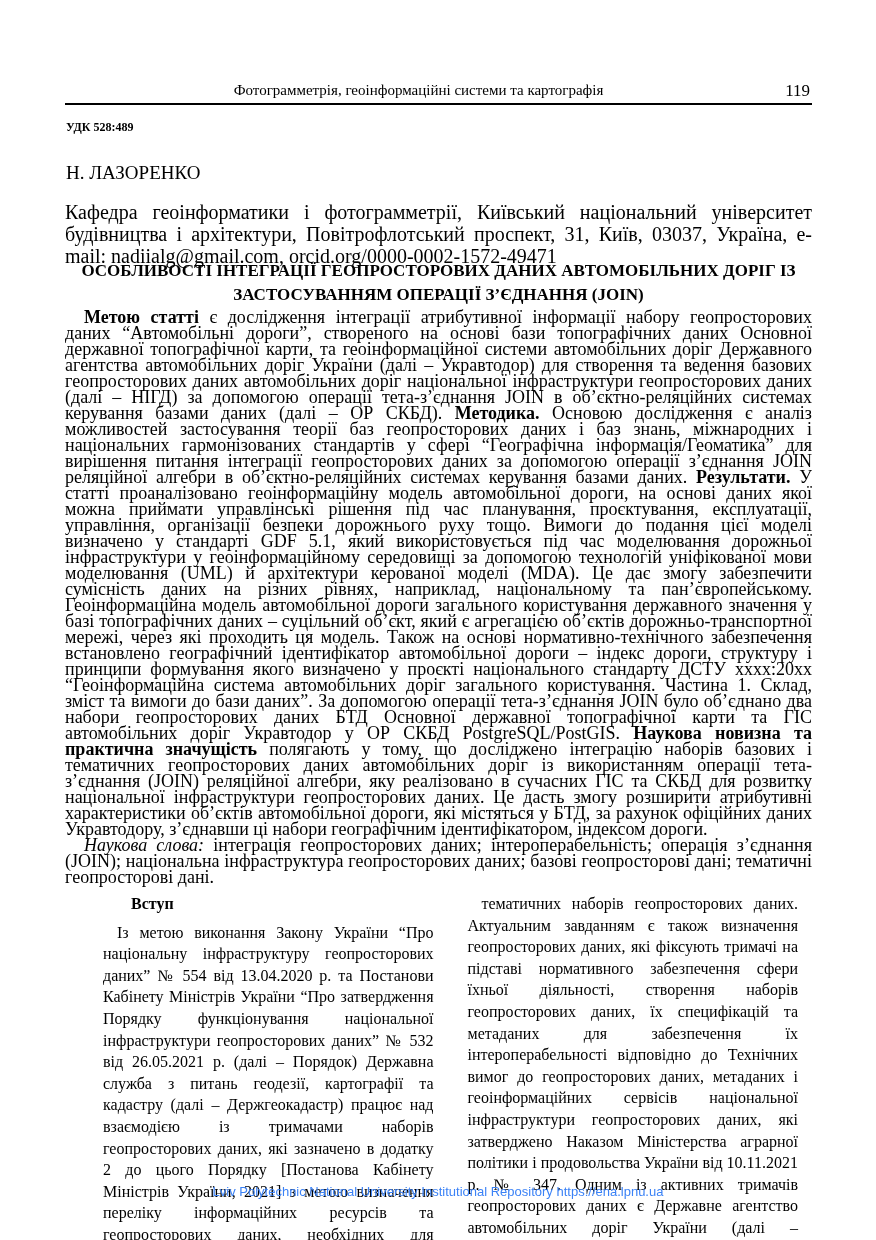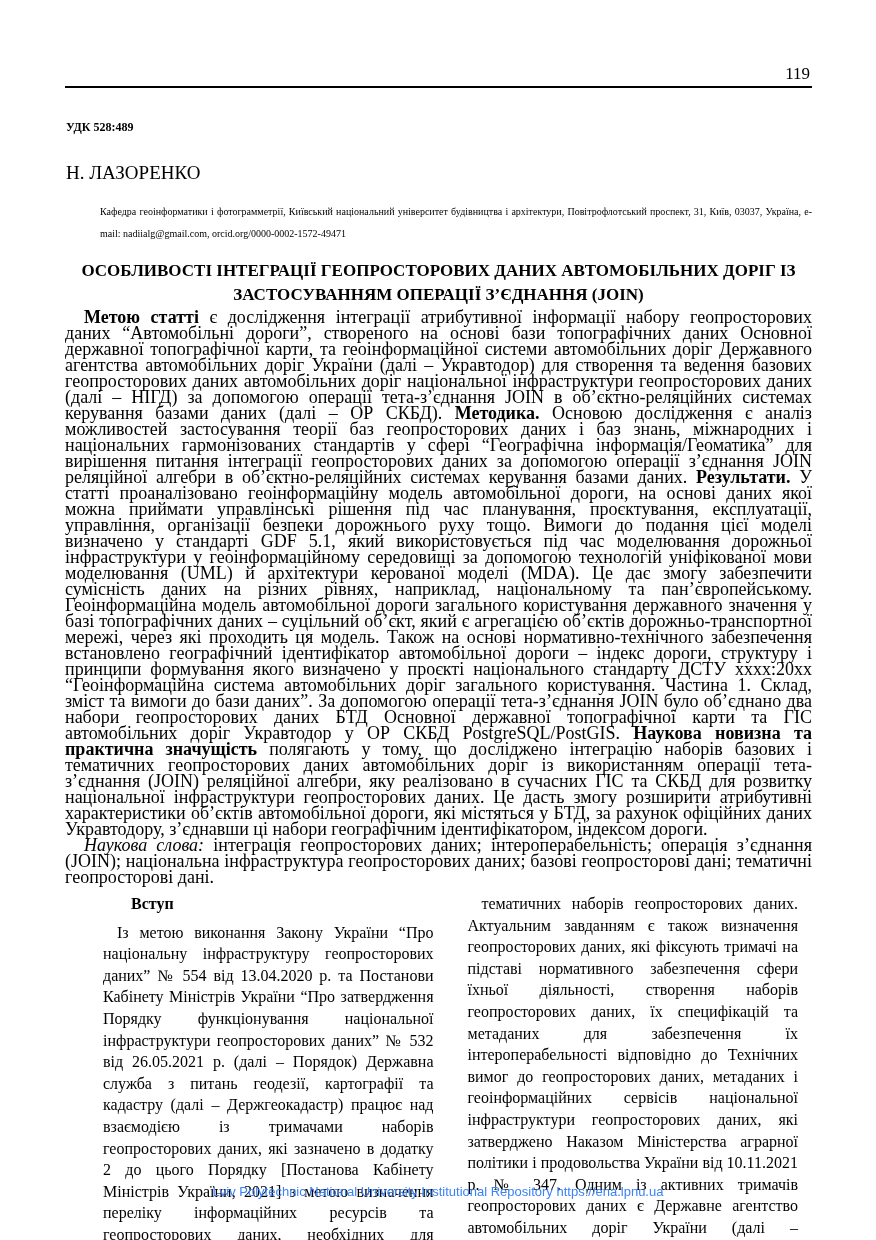--- a/index.html
+++ b/index.html
@@ -38,24 +38,23 @@
     font-weight: bold;
   }
   .author {
     position: absolute;
     top: 162px; left: 66px;
     font-size: 19px;
   }
   .affiliation {
     position: absolute;
     top: 201px; left: 65px; right: 64px;
-    font-size: 10px;
+    font-size: 20px;
     line-height: 22px;
     text-align: justify;
-    margin-left: 35px;
   }
   .paper-title {
     position: absolute;
     top: 259px; left: 65px; right: 64px;
     font-size: 17px;
     font-weight: bold;
     text-align: center;
     line-height: 24px;
   }
   .abstract {
@@ -92,20 +91,21 @@
     font-size: 13px;
     color: #3b82f6;
   }
 </style>
 </head>
 <body>
 
 <div class="page">
 
   <div class="running-head">
+    <span class="jtitle">Фотограмметрія, геоінформаційні системи та картографія</span>
     <span class="pagenum">119</span>
   </div>
 
   <div class="udc">УДК 528:489</div>
 
   <div class="author">Н. ЛАЗОРЕНКО</div>
 
   <div class="affiliation">Кафедра геоінформатики і фотограмметрії, Київський національний університет будівництва і архітектури, Повітрофлотський проспект, 31, Київ, 03037, Україна, e-mail: nadiialg@gmail.com, orcid.org/0000-0002-1572-49471</div>
 
   <div class="paper-title">ОСОБЛИВОСТІ ІНТЕГРАЦІЇ ГЕОПРОСТОРОВИХ ДАНИХ АВТОМОБІЛЬНИХ ДОРІГ ІЗ ЗАСТОСУВАННЯМ ОПЕРАЦІЇ З’ЄДНАННЯ (JOIN)</div>

